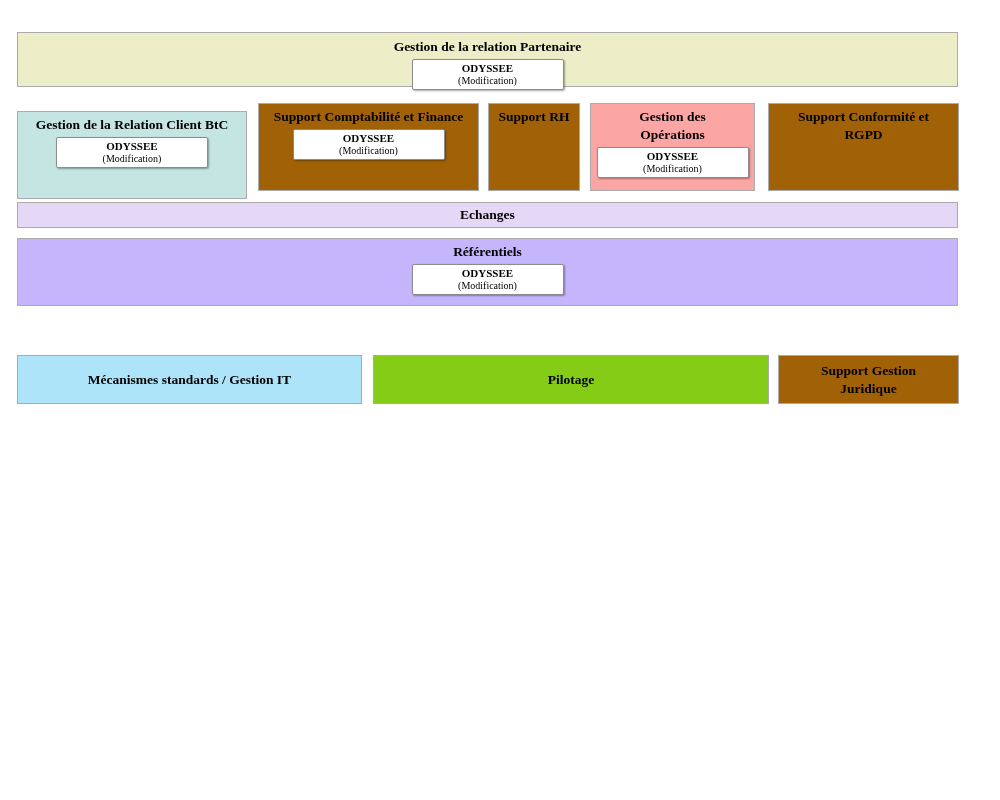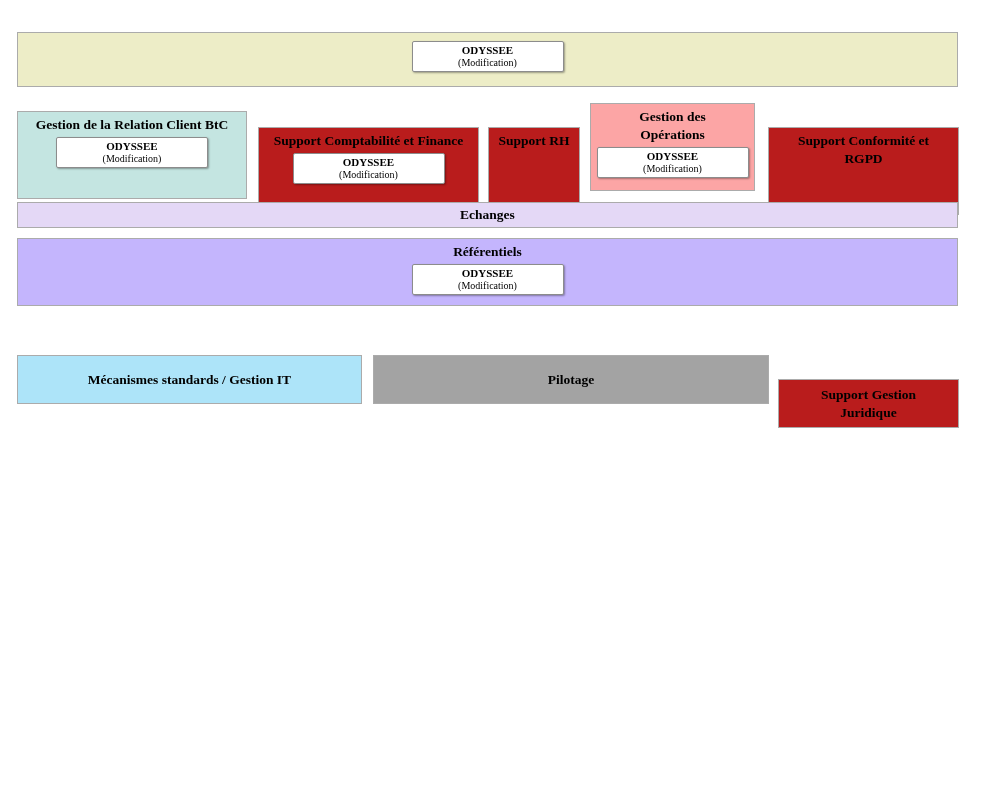--- a/index.html
+++ b/index.html
@@ -29,27 +29,27 @@
     font-weight: bold;
     font-size: 13.5px;
     line-height: 18px;
   }
   .top-align { justify-content: flex-start; padding-top: 4px; }
   .v-center  { justify-content: center; }
 
   
   .khaki    { background: #EDEDC7; }
   .teal     { background: #C4E5E1; margin-top: 8px; }
-  .grayb    { background: #b91c1c; margin-top: 24px; }
+  .grayb    { background: #a16207; }
   .purpleb  { background: #fca5a5; }
   .lavender { background: #E4D8F6; }
   .pinkb    { background: #c4b5fd; }
   .greenb   { background: #CDEFC9; }
   .blueb    { background: #ADE4F9; }
-  .wheatb   { background: #a3a3a3; }
+  .wheatb   { background: #84cc16; }
 
   
   .b-partenaire   { left: 17px;  top: 32px;  width: 941px; height: 55px; padding-top: 5px; }
   .b-client-btc   { left: 17px;  top: 103px; width: 230px; height: 88px; }
   .b-comptabilite { left: 258px; top: 103px; width: 221px; height: 88px; }
   .b-comptabilite .title { max-width: 190px; }
   .b-rh           { left: 488px; top: 103px; width: 92px;  height: 88px; }
   .b-operations   { left: 590px; top: 103px; width: 165px; height: 88px; }
   .b-operations .title { max-width: 125px; }
   .b-conformite   { left: 768px; top: 103px; width: 191px; height: 88px; }
@@ -79,20 +79,21 @@
   }
   .tag .tag-name   { font-weight: bold; font-size: 11px; line-height: 13px; }
   .tag .tag-detail { font-size: 10px; line-height: 12px; }
 </style>
 </head>
 <body>
 
 <div class="canvas">
 
   <div class="block khaki b-partenaire top-align">
+    <div class="title">Gestion de la relation Partenaire</div>
     <div class="tag">
       <div class="tag-name">ODYSSEE</div>
       <div class="tag-detail">(Modification)</div>
     </div>
   </div>
 
   <div class="block teal b-client-btc top-align">
     <div class="title">Gestion de la Relation Client BtC</div>
     <div class="tag">
       <div class="tag-name">ODYSSEE</div>

